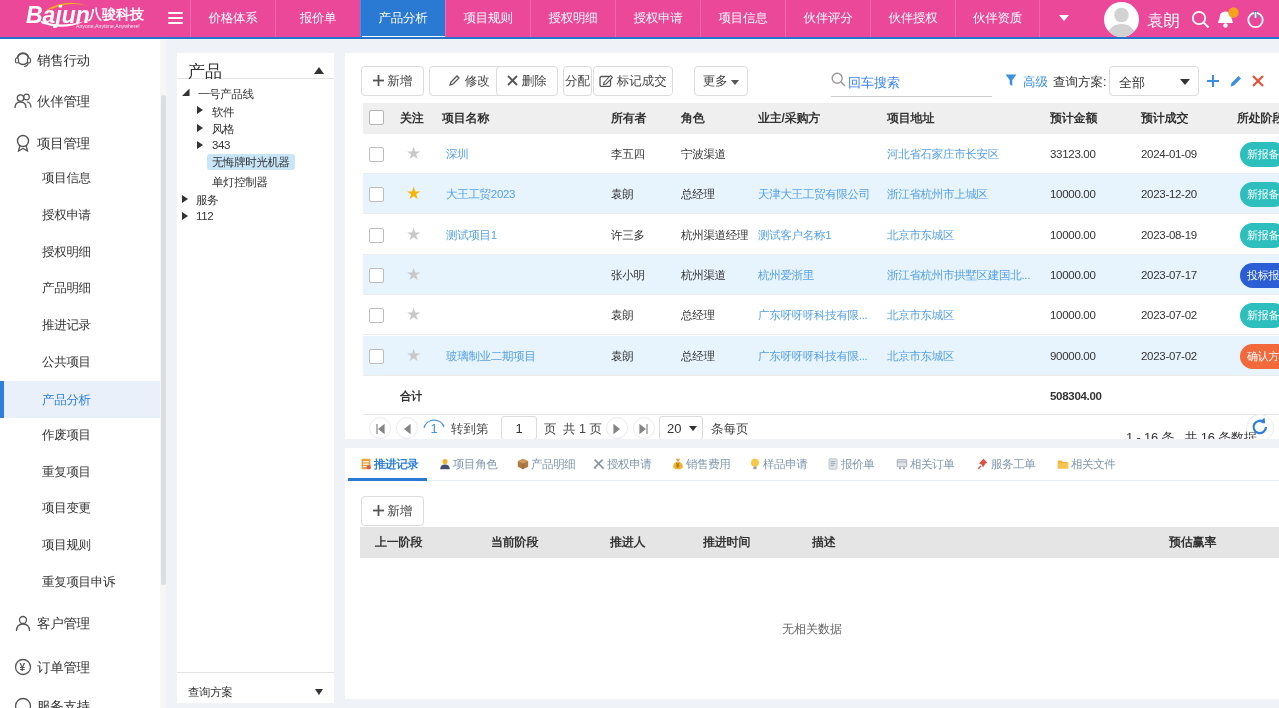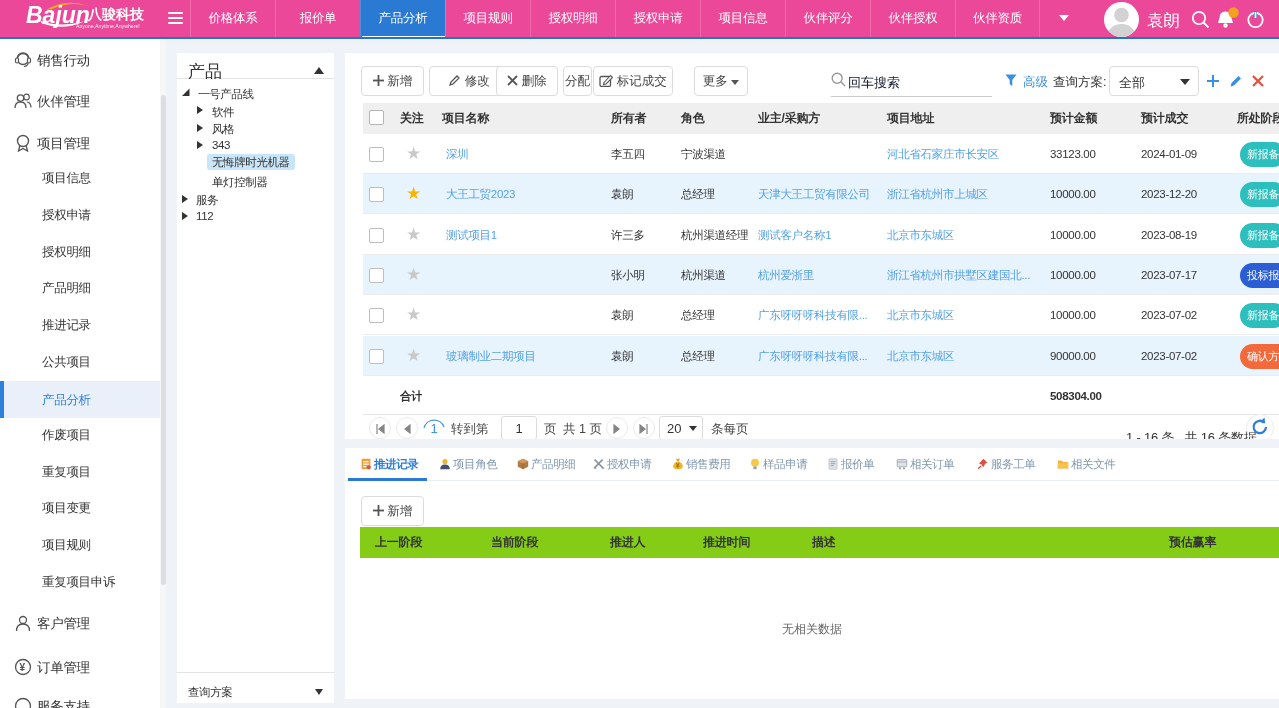--- a/index.html
+++ b/index.html
@@ -37,21 +37,21 @@
 .texp.closed{border-left:6px solid #333;margin-top:1px}
 .tsel{background:#c9e6f9;border-radius:3px;padding:2px 5px}
 #qscheme{position:absolute;left:0;bottom:0;width:157px;height:31px;border-top:1px solid #e3e3e3}
 #qscheme span{position:absolute;left:11px;top:12px;font-size:11.5px;letter-spacing:-0.4px;color:#333}
 #qscheme .dn{position:absolute;right:11px;top:16px;width:0;height:0;border:4.5px solid transparent;border-top:6px solid #333}
 
 #main{position:absolute;left:345px;top:53px;width:934px;height:646px;background:#fff;overflow:hidden}
 .btn{position:absolute;height:30px;background:#fff;border:1px solid #dcdcdc;border-radius:4px;font-size:12.5px;color:#444;text-align:center;line-height:28px;white-space:nowrap}
 
 #searchline{position:absolute;left:486px;top:43px;width:161px;height:1px;background:#ccc}
-#phold{position:absolute;left:503px;top:21px;font-size:13px;color:#0f172a}
+#phold{position:absolute;left:503px;top:21px;font-size:13px;color:#3b82f6}
 #advanced{position:absolute;left:678px;top:21px;font-size:12.5px;color:#3a8fe0}
 #qlabel{position:absolute;left:708px;top:21px;font-size:12.5px;color:#333}
 #qsel{position:absolute;left:764px;top:13px;width:90px;height:30px;border:1px solid #dcdcdc;border-radius:4px;background:#fff}
 #qsel span{position:absolute;left:9px;top:7px;font-size:13px;color:#333}
 #qsel .dn{position:absolute;right:8px;top:12px;width:0;height:0;border:5px solid transparent;border-top:6px solid #333}
 
 #thead{position:absolute;left:18px;top:50px;width:982px;height:31px;background:#efefef}
 .hc{position:absolute;top:0;height:31px;line-height:31px;font-size:12px;letter-spacing:-0.2px;font-weight:bold;color:#333;white-space:nowrap}
 .row{position:absolute;left:18px;width:982px;height:40px;border-bottom:1px solid #ececec}
 .row.alt{background:#e7f3fd}
@@ -74,21 +74,21 @@
 #psel span{position:absolute;left:7px;top:4px;font-size:13px;color:#333}
 #psel .dn{position:absolute;right:5px;top:9px;width:0;height:0;border:4.5px solid transparent;border-top:5.5px solid #333}
 
 #gap{position:absolute;left:0;top:386px;width:934px;height:9px;background:#eff2f7}
 #tabs{position:absolute;left:0;top:395px;width:934px;height:33px;border-bottom:1px solid #e8eef5}
 .tab{position:absolute;top:0;height:33px;line-height:32px;font-size:11.5px;letter-spacing:-0.4px;color:#8098b0;white-space:nowrap}
 .tab svg{width:12px;height:12px;vertical-align:-2px;margin-right:2px}
 .tab.on{color:#2d7fd9;font-weight:bold}
 #tabul{position:absolute;left:3px;top:30px;width:79px;height:3px;background:#2878d4}
 
-#bhead{position:absolute;left:15px;top:474px;width:919px;height:31px;background:#84cc16}
+#bhead{position:absolute;left:15px;top:474px;width:919px;height:31px;background:#e5e5e5}
 #nodata{position:absolute;left:0;top:568px;width:934px;text-align:center;font-size:12px;color:#666}
 </style></head><body>
 
 <div id="nav">
   <div id="logo">
     <svg width="190" height="39">
       <path d="M46,10 Q66,-2 88,6 Q70,1 52,9 Z" fill="#f5a81c"></path>
       <text x="26" y="23" font-size="23" font-style="italic" font-weight="bold" fill="#fff" font-family="Liberation Sans">Bajun</text>
       <path d="M40,20.5 Q58,28 84,21.5 Q64,31 42,23.5 Z" fill="#fff"></path>
       <text x="88" y="19" font-size="14" font-weight="bold" fill="#fff">八骏科技</text>

